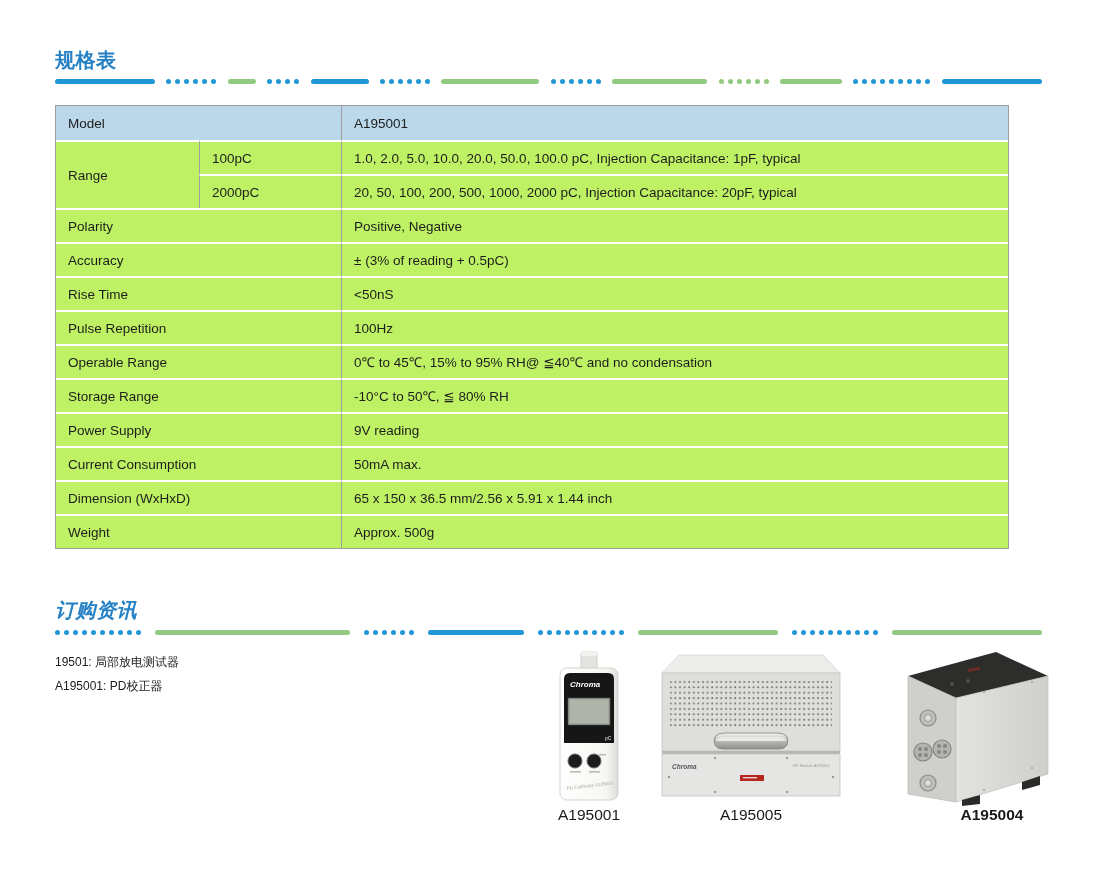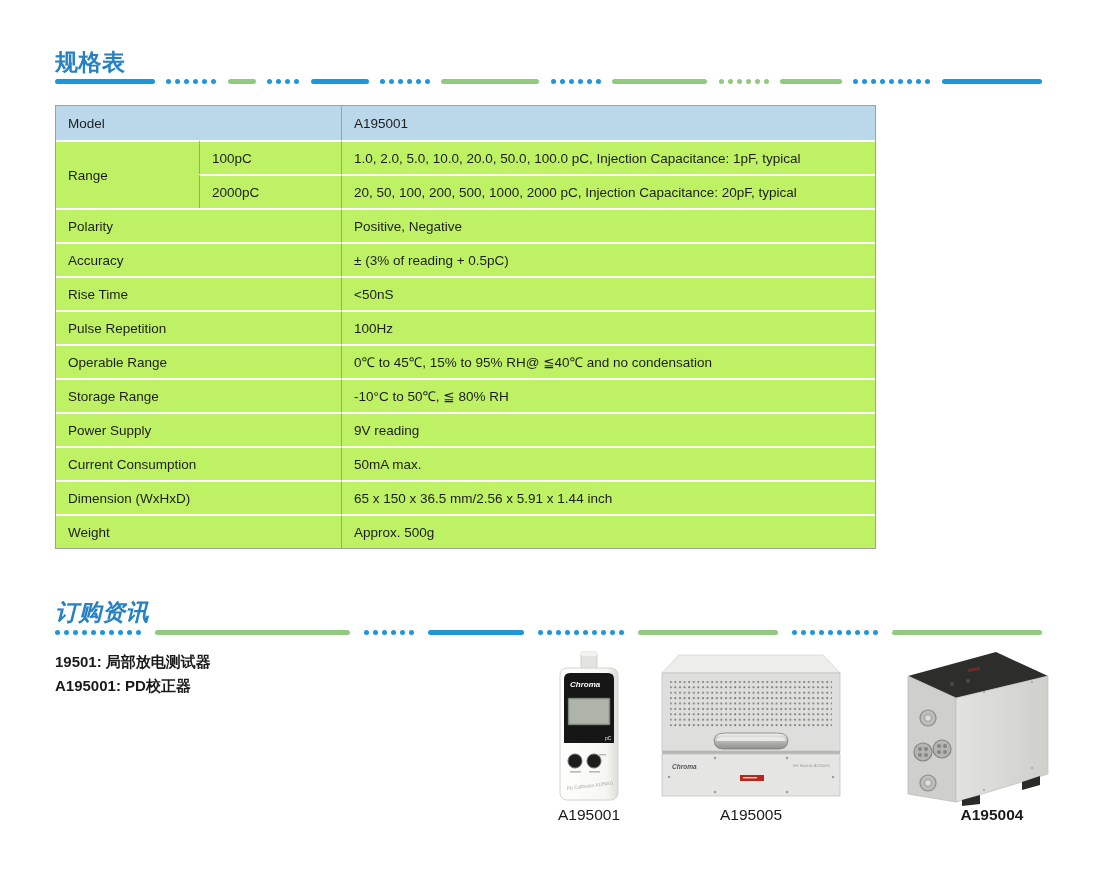--- a/index.html
+++ b/index.html
@@ -8,52 +8,52 @@
     width: 1102px; height: 889px;
     font-family: "Liberation Sans", sans-serif;
     color: #1d1d1d;
     position: relative;
     overflow: hidden;
   }
   .abs { position: absolute; }
 
   
   .section-title {
-    font-size: 23px; font-weight: 600; color: #2581c4; letter-spacing: 0.5px;
+    font-size: 20px; font-weight: 600; color: #2581c4; letter-spacing: 0.5px;
   }
 
   
   .separator {
     width: 987px; height: 6px;
     display: flex; align-items: center; justify-content: space-between;
   }
   .seg-line { height: 5px; border-radius: 2.5px; display: inline-block; flex: 0 0 auto; }
   .seg-dots { display: flex; gap: 4px; align-items: center; flex: 0 0 auto; }
   .dot { width: 5px; height: 5px; border-radius: 50%; display: inline-block; }
   .blue { background: #2196d6; }
   .green { background: #90c97f; }
 
   
-  .spec-table-wrap { width: 821px; border: 1px solid #9f9f9f; background: #ffffff; }
+  .spec-table-wrap { width: 954px; border: 1px solid #9f9f9f; background: #ffffff; }
   table.spec { border-collapse: separate; border-spacing: 0; width: 100%; table-layout: fixed; }
   table.spec td {
     background: #bef264;
     height: 34px;
     padding: 0 12px;
     font-size: 13.5px;
     color: #1d1d1d;
     vertical-align: middle;
     border-top: 2px solid #ffffff;
     overflow: hidden; white-space: nowrap;
   }
   table.spec tr.hdr td { background: #bad8ea; border-top: 0; }
   table.spec td.sub, table.spec td.val { border-left: 1px solid #9f9f9f; }
 
   
-  .order-list { font-size: 15px; line-height: 24px; color: #1a1a1a; font-weight: bold; }
+  .order-list { font-size: 12px; line-height: 24px; color: #1a1a1a; }
 
   
   .product-label { font-size: 15.5px; color: #1a1a1a; text-align: center; }
   svg text { font-family: "Liberation Sans", sans-serif; }
 </style>
 </head>
 <body>
 
 <div class="abs section-title" style="left:55px; top:47px;">规格表</div>
 

